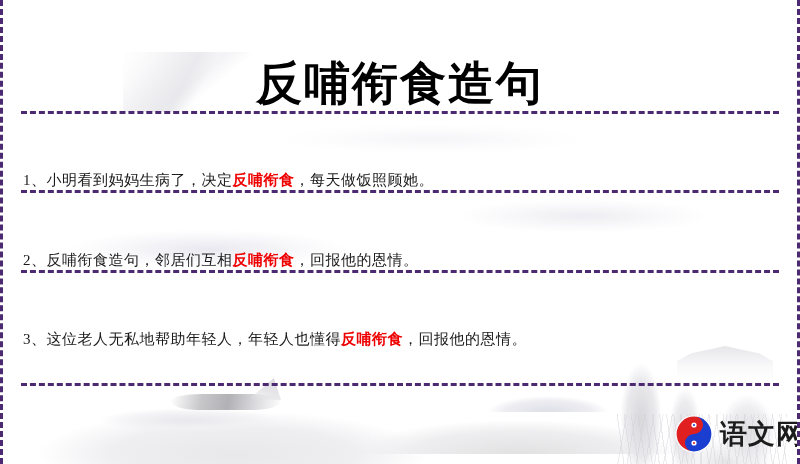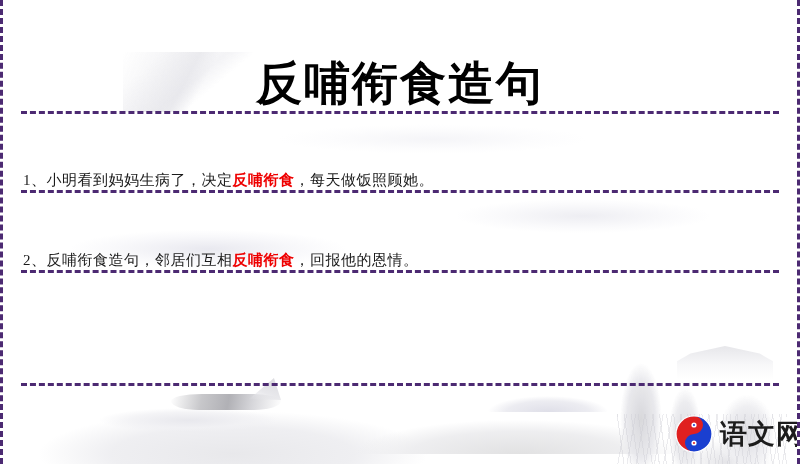--- a/index.html
+++ b/index.html
@@ -283,20 +283,21 @@
     <div class="divider d1"></div>
 
     <p class="sentence s1"><span>1、</span><span>小明看到妈妈生病了，决定</span><span class="idiom">反哺衔食</span><span>，每天做饭照顾她。</span></p>
 
     <div class="divider d2"></div>
 
     <p class="sentence s2"><span>2、</span><span>反哺衔食造句，邻居们互相</span><span class="idiom">反哺衔食</span><span>，回报他的恩情。</span></p>
 
     <div class="divider d3"></div>
 
+    <p class="sentence s3"><span>3、</span><span>这位老人无私地帮助年轻人，年轻人也懂得</span><span class="idiom">反哺衔食</span><span>，回报他的恩情。</span></p>
 
     <div class="divider d4"></div>
 
     <div class="logo">
       <svg class="logo-mark" viewBox="0 0 100 100">
         <defs>
           <clipPath id="clipTop">
             <path d="M50,5 A45,45 0 0 0 50,95 A22.5,22.5 0 0 1 50,50 A22.5,22.5 0 0 0 50,5 Z"></path>
           </clipPath>
         </defs>

